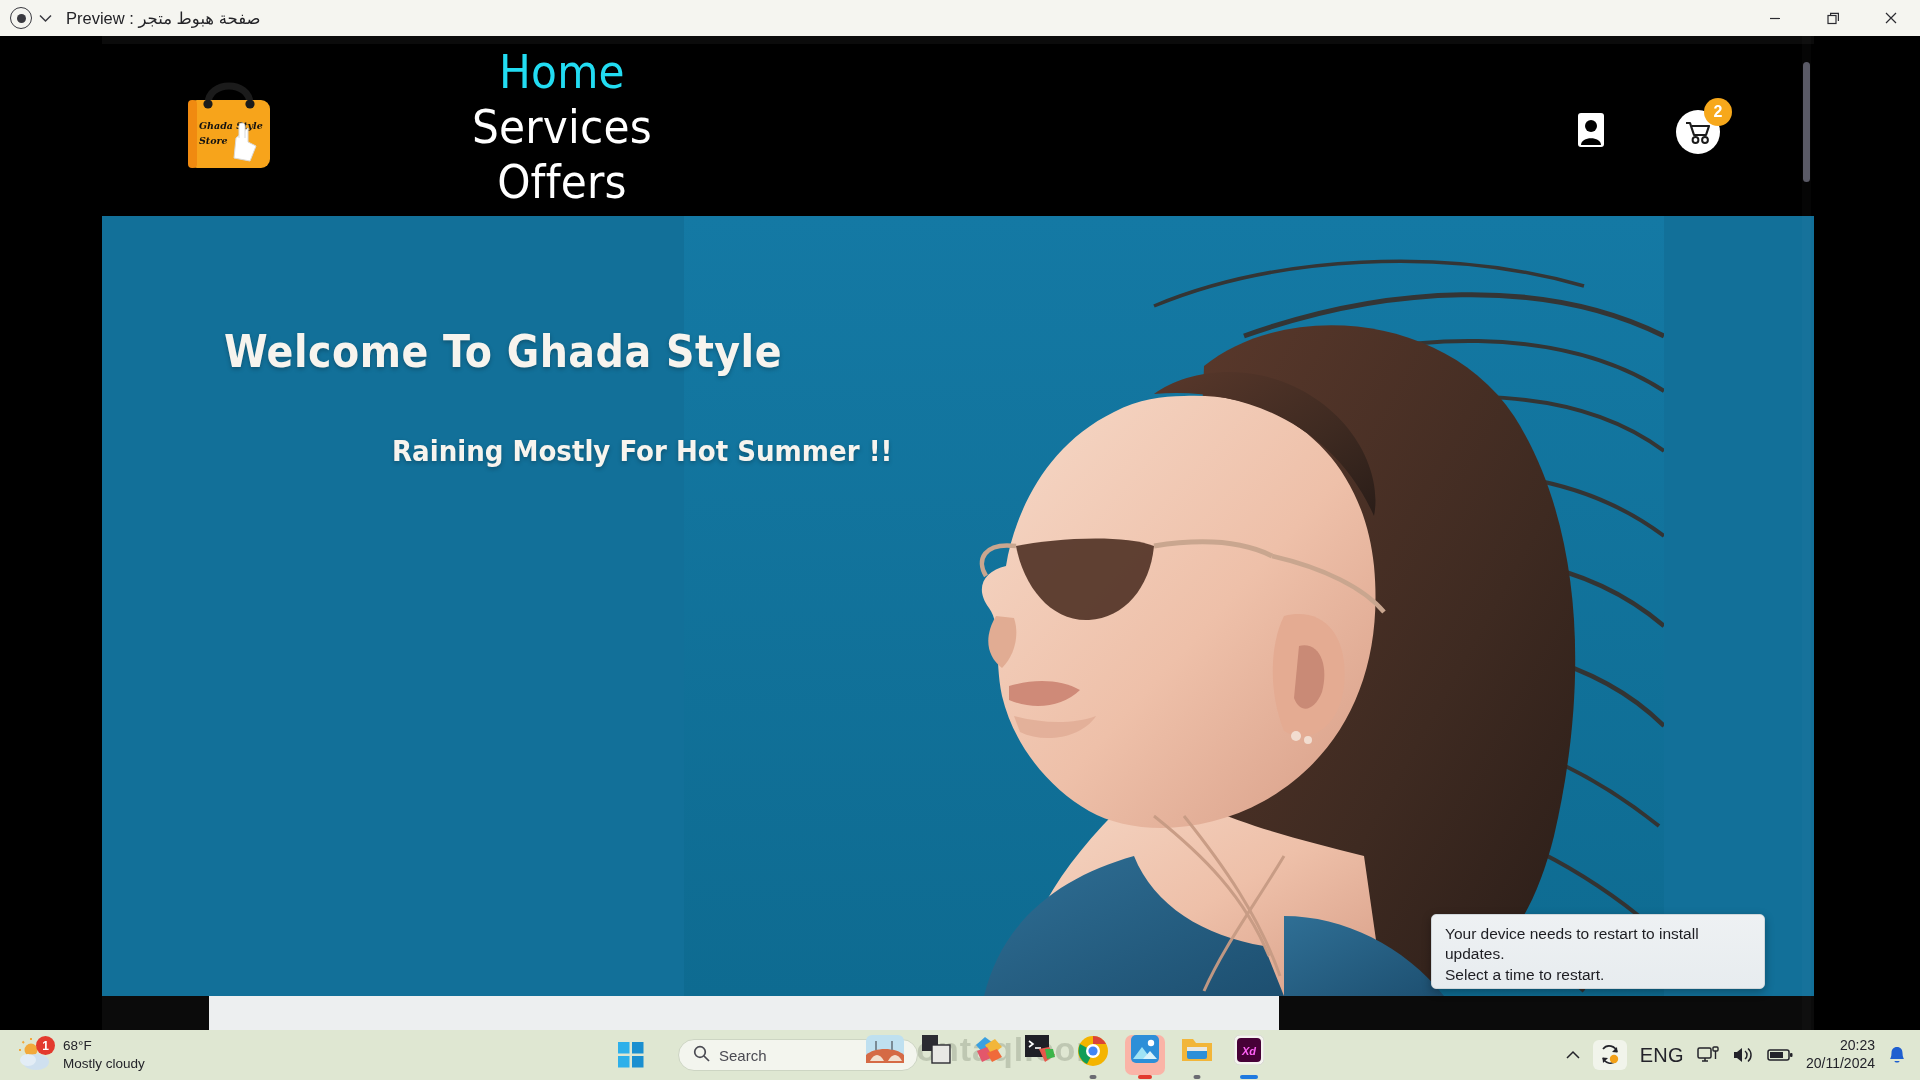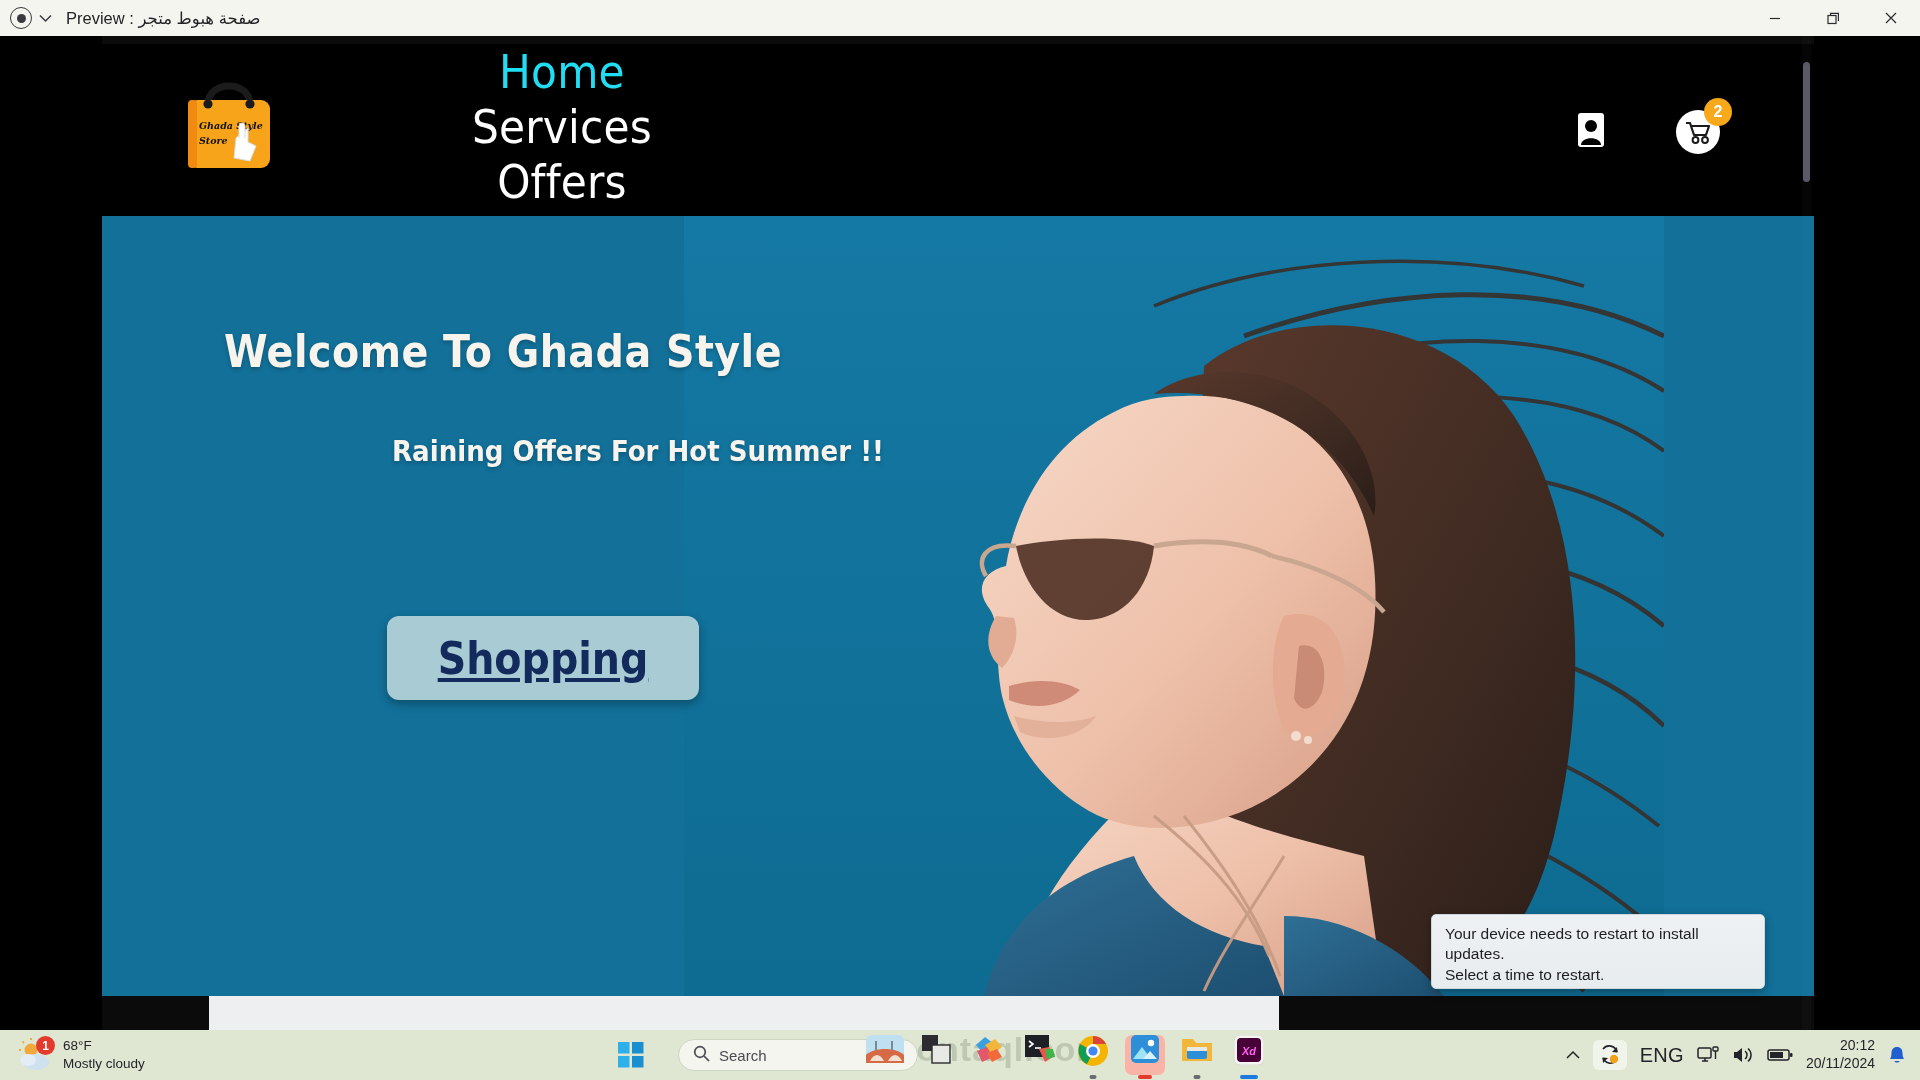--- a/index.html
+++ b/index.html
@@ -363,25 +363,22 @@
             <path d="M470 600 C520 640, 560 680, 585 740"></path>
             <path d="M500 600 C540 650, 575 700, 596 760"></path>
             <path d="M600 640 C570 690, 540 730, 520 775"></path>
           </g>
 
           <rect x="0" y="0" width="200" height="780" fill="url(#bgsky)" opacity="0.55"></rect>
         </svg>
       </div>
 
       <div class="hero-title">Welcome To Ghada Style</div>
-      <div class="hero-sub">Raining Offers For Hot Summer !!</div>
-
-      <div class="shopbtn">
-        <span>Shopping</span>
-      </div>
+      <div class="hero-sub">Raining Mostly For Hot Summer !!</div>
+
 
     </div>
 
     <div class="panel-bottom">
       
       
     </div>
 
     <div class="pv-scrolltrack"></div>
     <div class="pvscroll"></div>
@@ -545,21 +542,21 @@
     </svg>
   </div>
   <div class="tray-item">
     <svg width="26" height="14" viewBox="0 0 26 14">
       <rect x="1" y="2" width="21" height="10" rx="2" stroke="#23232a" stroke-width="1.5" fill="none"></rect>
       <rect x="3" y="4" width="13" height="6" fill="#23232a"></rect>
       <rect x="23" y="5" width="2.5" height="4" rx="1" fill="#23232a"></rect>
     </svg>
   </div>
   <div class="clock">
-    <div>20:12</div>
+    <div>20:23</div>
     <div>20/11/2024</div>
   </div>
   <div class="tray-item">
     <svg width="18" height="20" viewBox="0 0 18 20">
       <path d="M9 2 C12.5 2 14.5 4.5 14.5 8 C14.5 12 16 14 16 14 H2 C2 14 3.5 12 3.5 8 C3.5 4.5 5.5 2 9 2 Z" fill="#1f5fd0"></path>
       <path d="M6.5 16 C6.5 18 11.5 18 11.5 16 Z" fill="#1f5fd0"></path>
     </svg>
   </div>
 </div>
 

